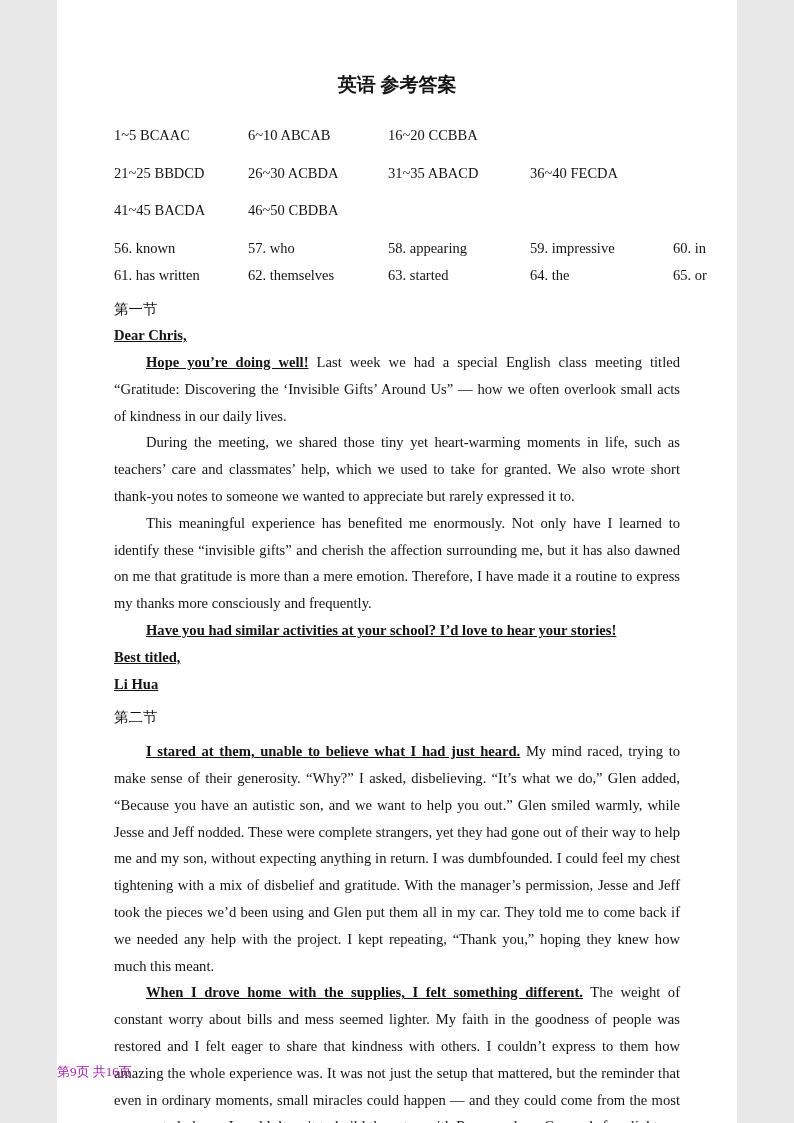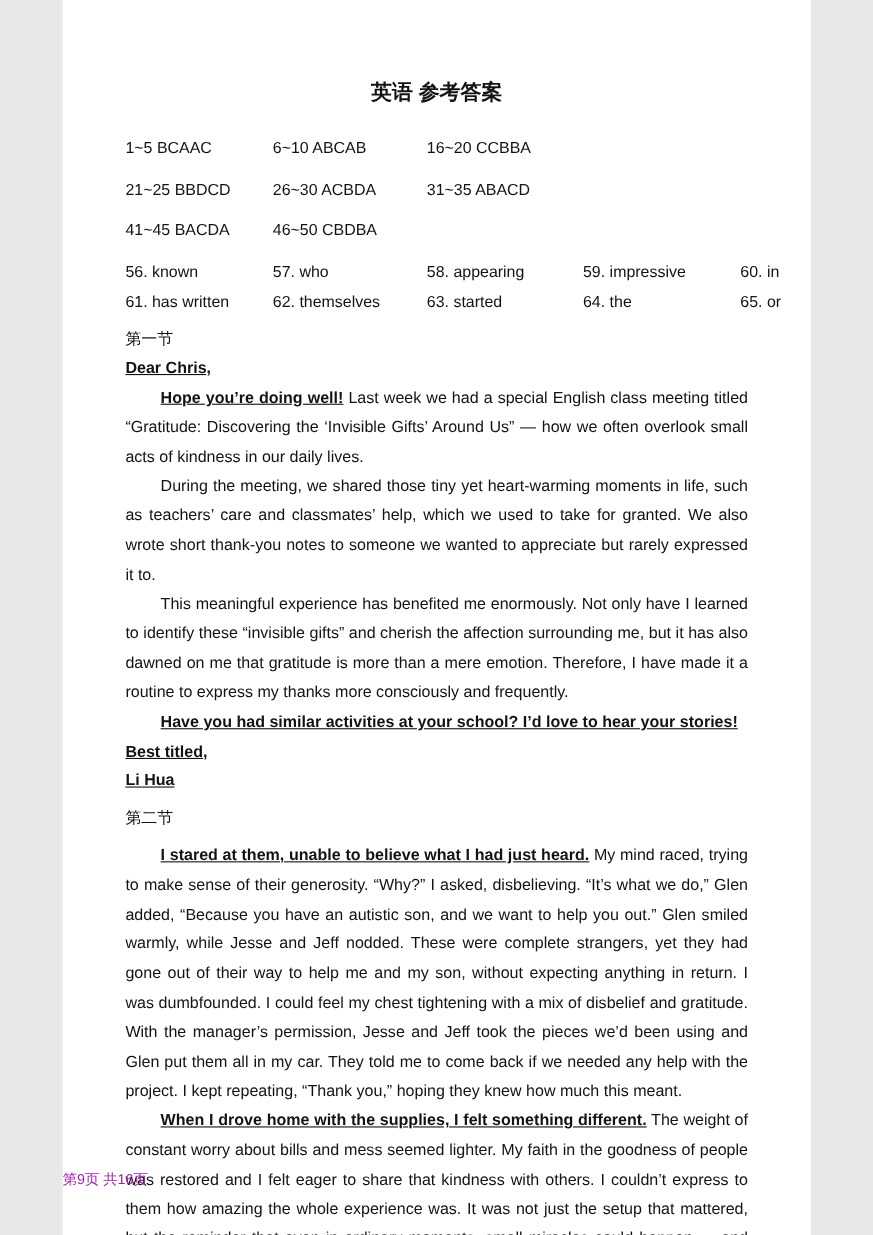--- a/index.html
+++ b/index.html
@@ -2,21 +2,21 @@
 <html><head>
 <meta charset="utf-8">
 <style>
   html, body { margin: 0; padding: 0; background: #e8e8e8; }
   .page {
     position: relative;
     width: 680px;
     height: 1123px;
     margin: 0 auto;
     background: #ffffff;
-    font-family: Liberation Sans, sans-serif;
+    font-family: Liberation Serif, serif;
     color: #131313;
     overflow: hidden;
     box-sizing: border-box;
   }
   .content {
     padding: 72px 57px 0 57px;
   }
   .doc-title {
     margin: 0 0 24px 0;
     font-size: 19px;
@@ -71,20 +71,21 @@
     <div class="answer-grid">
       <div class="arow choice">
         <span class="acell">1~5 BCAAC</span>
         <span class="acell">6~10 ABCAB</span>
         <span class="acell">16~20 CCBBA</span>
       </div>
       <div class="arow choice">
         <span class="acell">21~25 BBDCD</span>
         <span class="acell">26~30 ACBDA</span>
         <span class="acell">31~35 ABACD</span>
+        <span class="acell">36~40 FECDA</span>
       </div>
       <div class="arow choice">
         <span class="acell">41~45 BACDA</span>
         <span class="acell">46~50 CBDBA</span>
         <span class="acell"></span>
       </div>
       <div class="arow fill">
         <span class="acell">56. known</span>
         <span class="acell">57. who</span>
         <span class="acell">58. appearing</span>

